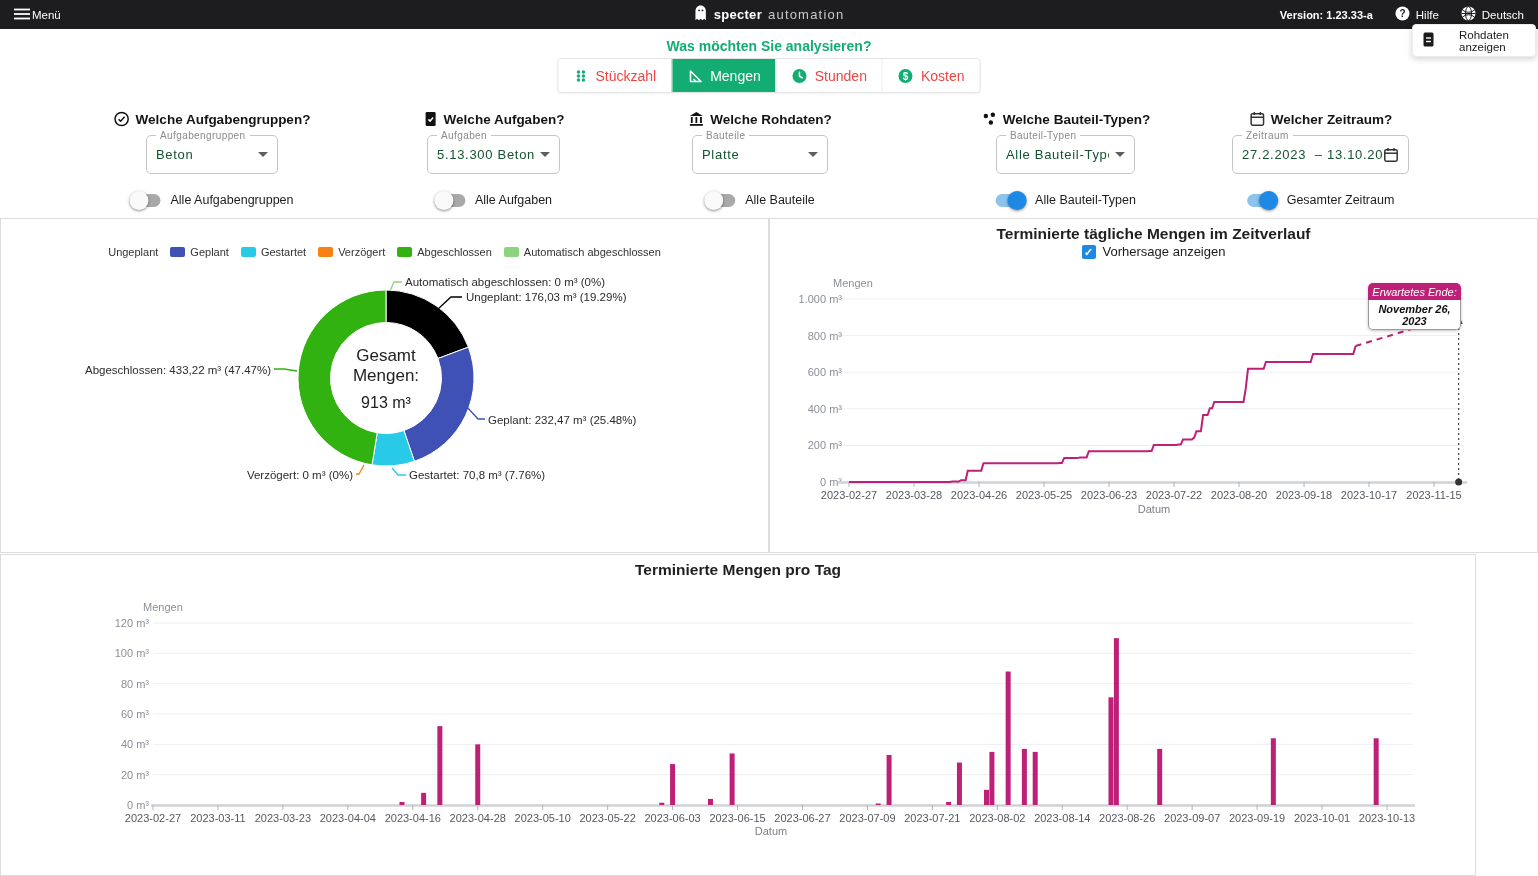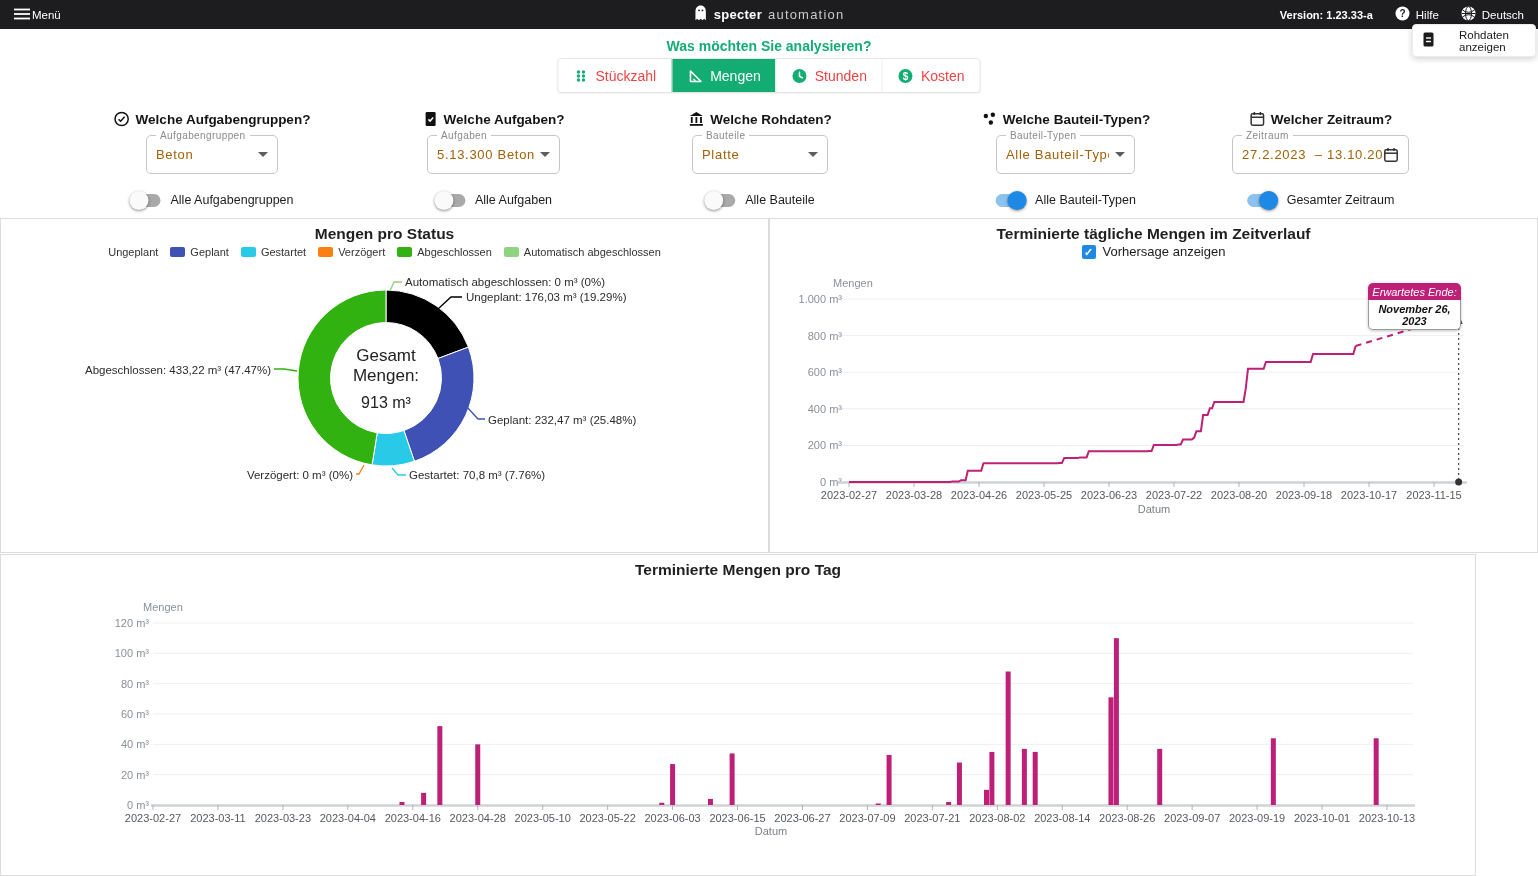--- a/index.html
+++ b/index.html
@@ -39,21 +39,21 @@
 
   
   .fcol { position:absolute; top:110px; height:100px; }
   .fhead { position:absolute; top:1px; left:50%; transform:translateX(-50%); display:flex;
     align-items:center; gap:6px; white-space:nowrap; font-size:13.5px; font-weight:bold; color:#141414; }
   .fselect { position:absolute; top:25px; left:0; right:0; height:39px; border:1px solid #c6c6c6;
     border-radius:5px; background:#fff; display:flex; align-items:center; padding:0 9px;
     cursor:pointer; }
   .flabel { position:absolute; top:-6px; left:9px; background:#fff; padding:0 4px;
     font-size:10px; color:#8a8a8a; letter-spacing:.4px; }
-  .fvalue { font-size:13px; color:#a16207; letter-spacing:.7px; white-space:nowrap; overflow:hidden; flex:1; }
+  .fvalue { font-size:13px; color:#14532d; letter-spacing:.7px; white-space:nowrap; overflow:hidden; flex:1; }
   .caret { width:0; height:0; border-left:5px solid transparent; border-right:5px solid transparent;
     border-top:5px solid #5e5e5e; margin-left:6px; }
   .ftoggle { position:absolute; top:83px; left:50%; transform:translateX(-50%); display:flex;
     align-items:center; gap:10px; white-space:nowrap; cursor:pointer; }
   .tlabel { font-size:12.5px; color:#1d1d1d; }
   .toggle { position:relative; width:30px; height:13px; border-radius:7px; background:#a9a9a9; }
   .toggle .knob { position:absolute; top:-3px; left:-1px; width:19px; height:19px; border-radius:50%;
     background:#fafafa; box-shadow:0 1px 3px rgba(0,0,0,.45); }
   .toggle.on { background:#8cc2ee; }
   .toggle.on .knob { left:auto; right:-1px; background:#1e88e5; }
@@ -317,21 +317,20 @@
       <div class="ftoggle">
         <span class="toggle on">
           <span class="knob"></span>
         </span>
         <span class="tlabel">Gesamter Zeitraum</span>
       </div>
     </div>
   </div>
 
 <section class="panel" id="donut-panel">
-  <h3>Mengen pro Status</h3>
   <div class="legend" id="donut-legend">
       <span class="li">
         <span>Ungeplant</span>
       </span>
       <span class="li">
         <span class="sw" style="background:#3F51B5"></span>
         <span>Geplant</span>
       </span>
       <span class="li">
         <span class="sw" style="background:#29CAE8"></span>

